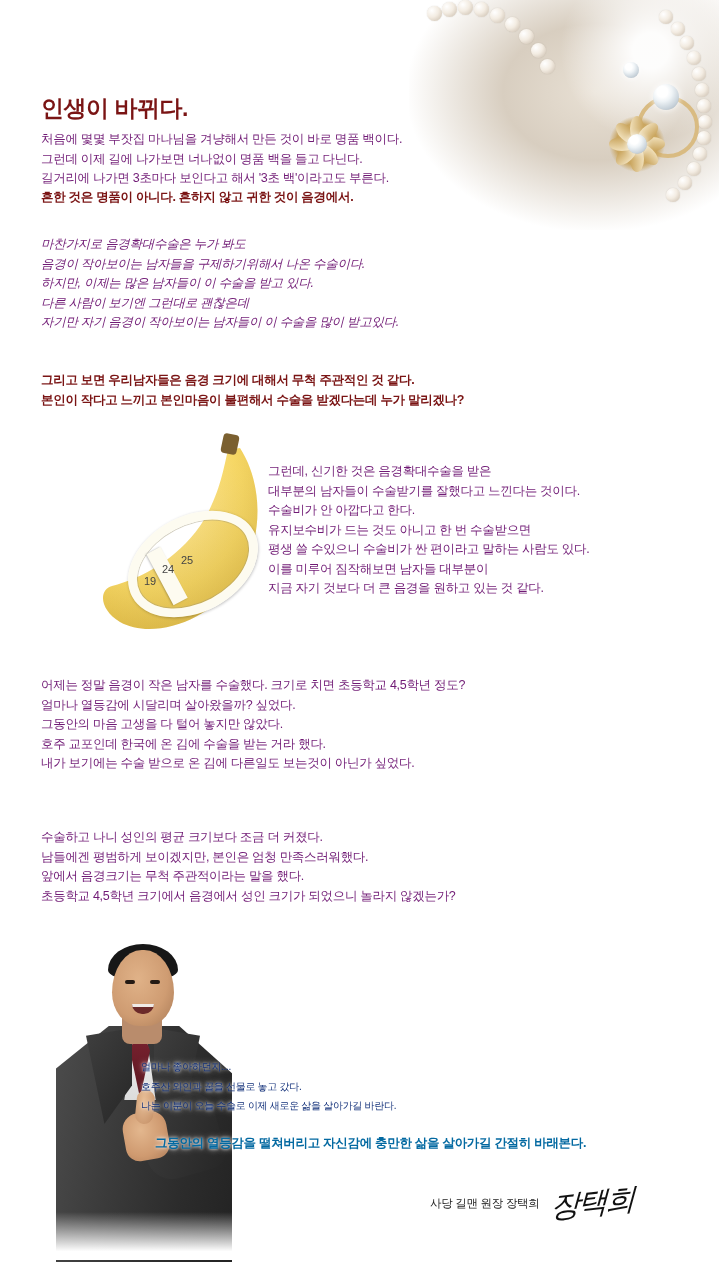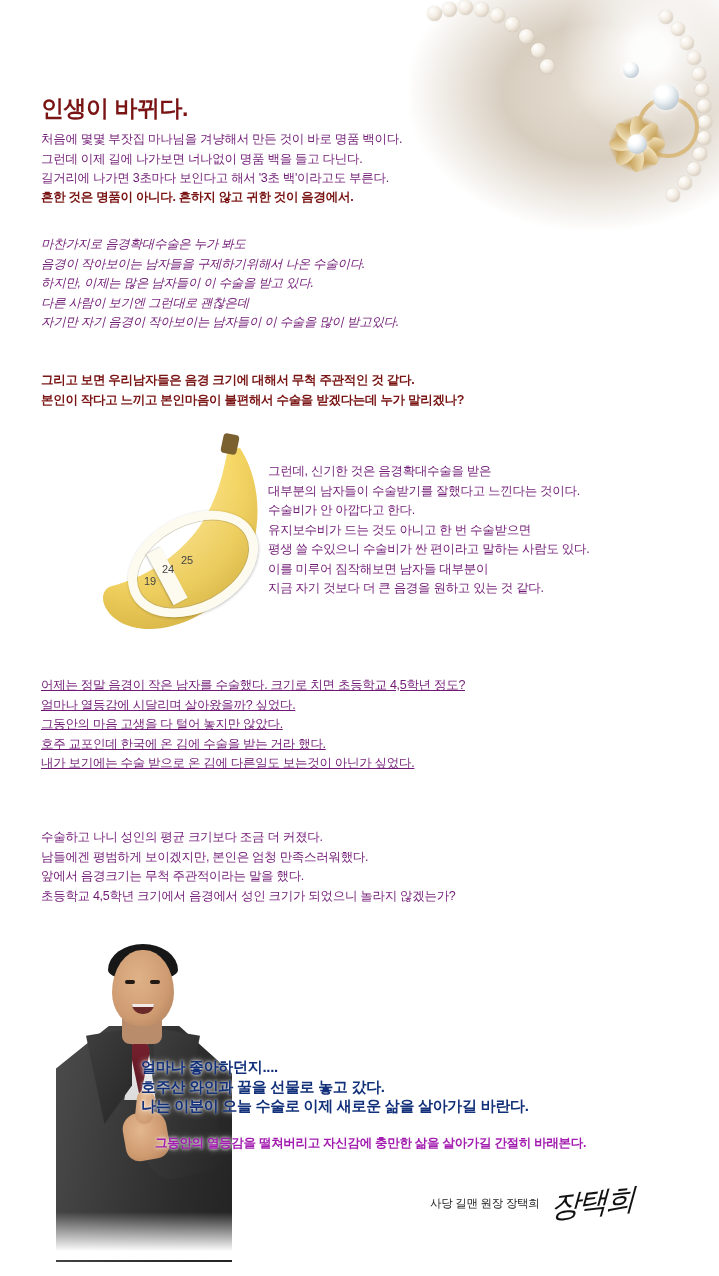--- a/index.html
+++ b/index.html
@@ -297,45 +297,45 @@
     letter-spacing: -0.3px;
     white-space: pre-line;
   }
   .para.accent { color: #7a1414; font-weight: bold; }
 
   .p1 { left: 41px; top: 130px; width: 520px; }
   .p1-hl { left: 41px; top: 188px; width: 520px; }
   .p2 { left: 41px; top: 235px; width: 560px; font-style: italic; }
   .p2-hl { left: 41px; top: 352px; width: 600px; margin-top: 19px; }
   .p3 { left: 268px; top: 462px; width: 430px; }
-  .p4 { left: 41px; top: 676px; width: 600px; text-decoration: underline; }
+  .p4 { left: 41px; top: 676px; width: 600px; }
   .p5 { left: 41px; top: 828px; width: 620px; }
 
   .p6 {
     position: absolute;
     left: 141px;
     top: 1057px;
     width: 500px;
-    font-size: 15px;
+    font-size: 10px;
     line-height: 19.5px;
     letter-spacing: -0.3px;
     color: #12307a;
-    font-weight: bold;
+    font-weight: normal;
     white-space: pre-line;
     text-shadow: 0 0 3px rgba(255,255,255,0.95), 0 0 6px rgba(255,255,255,0.8);
   }
   .p7 {
     position: absolute;
     left: 155px;
     top: 1134px;
     width: 520px;
     font-size: 12.5px;
     line-height: 19.5px;
     letter-spacing: -0.3px;
-    color: #a21caf;
+    color: #0369a1;
     font-weight: bold;
     white-space: pre-line;
     text-shadow: 0 0 3px rgba(255,255,255,0.95), 0 0 6px rgba(255,255,255,0.8);
   }
   .sign-line {
     position: absolute;
     left: 430px;
     top: 1188px;
     width: 250px;
     display: flex;

